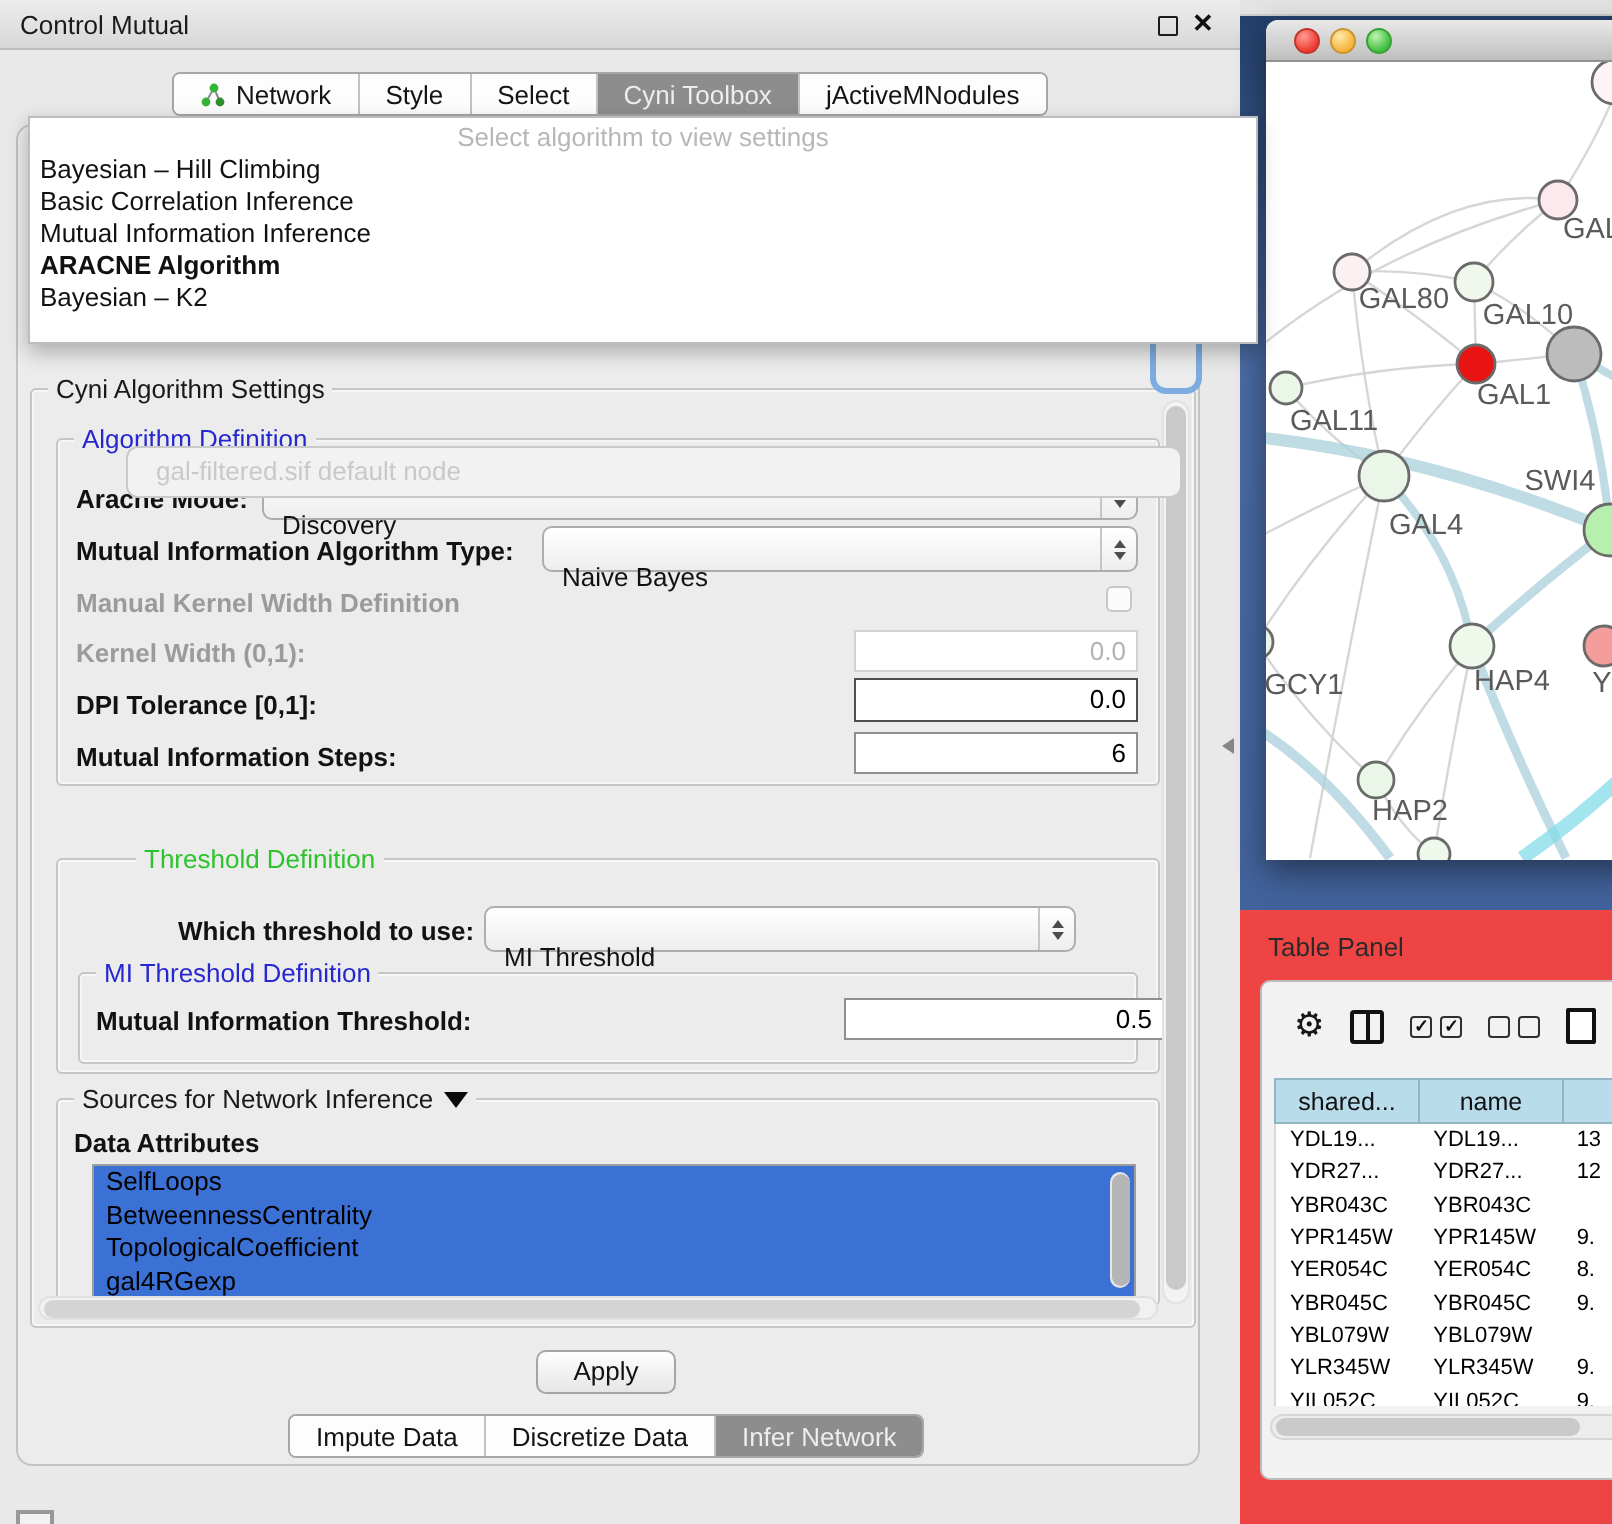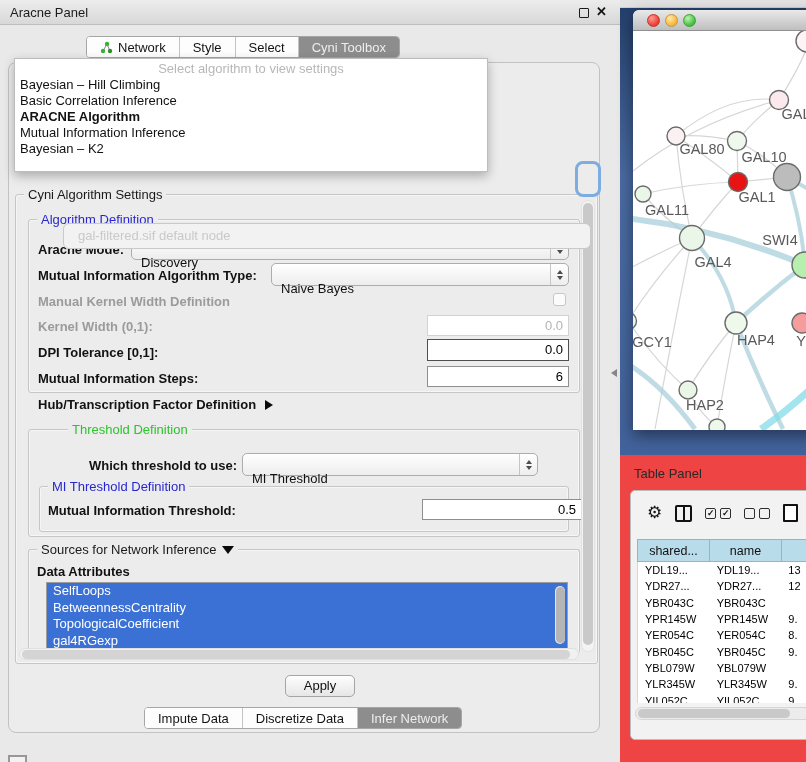--- a/index.html
+++ b/index.html
@@ -23,21 +23,21 @@
 
   .cp-body { position:absolute; left:8px; top:62px; width:592px; height:671px; background:#ececec;
     border:1px solid #c2c2c2; border-radius:8px; }
 
   
   .ghost-combo { position:absolute; left:54px; top:160px; width:528px; height:26px; border:1px solid #c9c9c9;
     border-radius:6px; background:#f2f2f2; z-index:2; font-size:13px; color:#c9c9c9; line-height:24px; padding-left:14px; overflow:hidden; }
   .focus-ring { position:absolute; left:566px; top:98px; width:26px; height:36px; border:3px solid #7dace0; border-radius:8px; z-index:2; }
 
   
-  .dropdown { position:absolute; left:14px; top:58px; width:474px; height:114px; background:#fff;
+  .dropdown { position:absolute; left:14px; top:58px; width:615px; height:114px; background:#fff;
     border:1px solid #bdbdbd; box-shadow:0 4px 10px rgba(0,0,0,.28); z-index:30; }
   .dd-placeholder { text-align:center; font-size:13px; color:#b7b7b7; padding-top:2px; height:18px; }
   .dd-item { font-size:13px; color:#111; line-height:16.1px; padding-left:5px; white-space:nowrap; }
   .dd-item.bold { font-weight:bold; }
 
   
   .fs { position:absolute; border:1px solid #c6c6c6; border-radius:3px; box-shadow:inset 0 0 0 1px #f6f6f6; }
   .fs-legend { position:absolute; top:-8px; left:8px; background:#ececec; padding:0 4px; font-size:13px; color:#1a1a1a; white-space:nowrap; display:flex; align-items:center; gap:5px; }
   .fs-legend.blue { color:#2727cf; }
   .fs-legend.green { color:#2cc32c;margin-left:31px; }
@@ -56,31 +56,31 @@
   .field.dis { border:1px solid #d2d2d2; color:#b3b3b3; }
   .field.hl { border:1.6px solid #4f4f4f; }
   .field.nm { border:1px solid #8f8f8f; }
 
   .checkbox { position:absolute; width:13px; height:13px; border:1px solid #c7c7c7; border-radius:3px; background:#fbfbfb; }
 
   .tri-right { width:0; height:0; border-top:5.5px solid transparent; border-bottom:5.5px solid transparent; border-left:8px solid #0a0a0a; display:inline-block; }
   .tri-down-b { width:0; height:0; border-left:6px solid transparent; border-right:6px solid transparent; border-top:8px solid #0a0a0a; display:inline-block; }
 
   .attr-list { position:absolute; background:#fff; border:1px solid #9d9d9d; overflow:hidden; }
-  .attr-item { font-size:13px; color:#ffffff; background:#3b70d5; line-height:16.5px; padding-left:6px; }
+  .attr-item { font-size:13px; color:#000000; background:#3b70d5; line-height:16.5px; padding-left:6px; }
   .list-vscroll { position:absolute; right:2px; top:3px; width:10px; height:58px; background:#e8e8e8; border-radius:5px; }
   .list-vthumb { position:absolute; left:0.5px; top:1px; width:9px; height:56px; background:#b5b5b5; border-radius:5px; }
 
   .vscroll-track { position:absolute; right:2px; top:5px; width:14px; height:452px; background:#f3f3f3; border:1px solid #e2e2e2; border-radius:7px; }
   .vscroll-thumb { position:absolute; left:1px; top:2px; width:10px; height:442px; background:#c9c9c9; border-radius:6px; }
   .hscroll-track { position:absolute; left:3px; bottom:3px; width:560px; height:12px; background:#f1f1f1; border:1px solid #e0e0e0; border-radius:7px; }
   .hscroll-thumb { position:absolute; left:2px; top:1px; width:548px; height:9px; background:#d4d4d4; border-radius:5px; }
 
   .apply-btn { position:absolute; left:268px; top:675px; width:70px; height:22px; border:1px solid #a5a5a5; border-radius:5px;
-    background:linear-gradient(#fefefe,#e6e6e6); font-size:13px; color:#111; text-align:center; line-height:20px;margin-left:17px; }
+    background:linear-gradient(#fefefe,#e6e6e6); font-size:13px; color:#111; text-align:center; line-height:20px; }
 
   .corner-icon { position:absolute; left:8px; top:755px; width:19px; height:14px; border:2px solid #989898; background:#f2f2f2; }
   .split-cursor { position:absolute; left:611px; top:369px; width:0; height:0; border-top:4px solid transparent; border-bottom:4px solid transparent; border-right:6px solid #6d6d6d; opacity:.8; }
 
   
   .desktop { position:absolute; left:620px; top:8px; width:186px; height:447px;
     background:linear-gradient(180deg,#24406c 0%, #4a6ba3 38%, #42629b 100%); }
   .net-window { position:absolute; left:13px; top:2px; width:200px; height:420px; border-radius:6px 6px 0 0;
     box-shadow:0 6px 16px rgba(0,0,0,.45); overflow:hidden; background:#fff; }
   .nw-titlebar { position:absolute; left:0; top:0; width:100%; height:21px;
@@ -116,21 +116,21 @@
   svg text { font-family:"Liberation Sans", sans-serif; }
 </style>
 </head>
 <body>
 
 <div id="app">
 
   <div class="top-strip"></div>
 
   <div class="cp-titlebar">
-    <span class="cp-title">Aracne Panel</span>
+    <span class="cp-title">Control Mutual</span>
     <span class="tb-float"></span>
     <span class="tb-close">✕</span>
   </div>
 
   <div class="seg-bar" id="top-tabs" style="left:86px; top:36px;">
       <span class="seg">
         <svg width="13" height="13" viewBox="0 0 13 13">
           <line x1="3" y1="10" x2="7" y2="3" stroke="#8a8a8a" stroke-width="1"></line>
           <line x1="7" y1="3" x2="10" y2="10" stroke="#8a8a8a" stroke-width="1"></line>
           <circle cx="3" cy="10" r="2.2" fill="#35b335"></circle>
@@ -141,20 +141,23 @@
       </span>
       <span class="seg">
         <span>Style</span>
       </span>
       <span class="seg">
         <span>Select</span>
       </span>
       <span class="seg sel">
         <span>Cyni Toolbox</span>
       </span>
+      <span class="seg">
+        <span>jActiveMNodules</span>
+      </span>
     </div>
 
   <div class="cp-body">
 
     <div class="ghost-combo">gal-filtered.sif default node</div>
     <div class="focus-ring"></div>
 
     <div class="fs" style="left:6px; top:131px; width:583px; height:470px; background:#ececec;">
       <span class="fs-legend">Cyni Algorithm Settings</span>
 
@@ -185,24 +188,20 @@
         <span class="lbl dis" style="left:9px; top:99px;">Kernel Width (0,1):</span>
         <div class="field dis" style="left:398px; top:95px; width:142px;">0.0</div>
 
         <span class="lbl" style="left:9px; top:125px;">DPI Tolerance [0,1]:</span>
         <div class="field hl" style="left:398px; top:119px; width:142px; height:22px;">0.0</div>
 
         <span class="lbl" style="left:9px; top:151px;">Mutual Information Steps:</span>
         <div class="field nm" style="left:398px; top:146px; width:142px;">6</div>
       </div>
 
-      <div style="position:absolute; left:22px; top:202px; display:flex; align-items:center; gap:9px;">
-        <span class="lbl" style="position:static;">Hub/Transcription Factor Definition</span>
-        <span class="tri-right"></span>
-      </div>
 
       <div class="fs" style="left:12px; top:234px; width:552px; height:108px;">
         <span class="fs-legend green">Threshold Definition</span>
 
         <span class="lbl" style="left:60px; top:28px;">Which threshold to use:</span>
         <div class="combo" style="left:213px; top:23px; width:296px;">
           <span class="combo-text">MI Threshold</span>
           <span class="combo-arrows">
               <span class="tri-up"></span>
               <span class="tri-dn"></span>
@@ -240,22 +239,22 @@
       <div class="hscroll-track">
           <div class="hscroll-thumb"></div>
         </div>
     </div>
   </div>
 
   <div class="dropdown" id="algo-dropdown">
     <div class="dd-placeholder">Select algorithm to view settings</div>
   <div class="dd-item">Bayesian – Hill Climbing</div>
       <div class="dd-item">Basic Correlation Inference</div>
+      <div class="dd-item">Mutual Information Inference</div>
       <div class="dd-item bold">ARACNE Algorithm</div>
-      <div class="dd-item">Mutual Information Inference</div>
       <div class="dd-item">Bayesian – K2</div>
     </div>
 
   <div class="apply-btn">Apply</div>
 
   <div class="seg-bar" id="bottom-tabs" style="left:144px; top:707px;">
       <span class="seg">
         <span>Impute Data</span>
       </span>
       <span class="seg">

